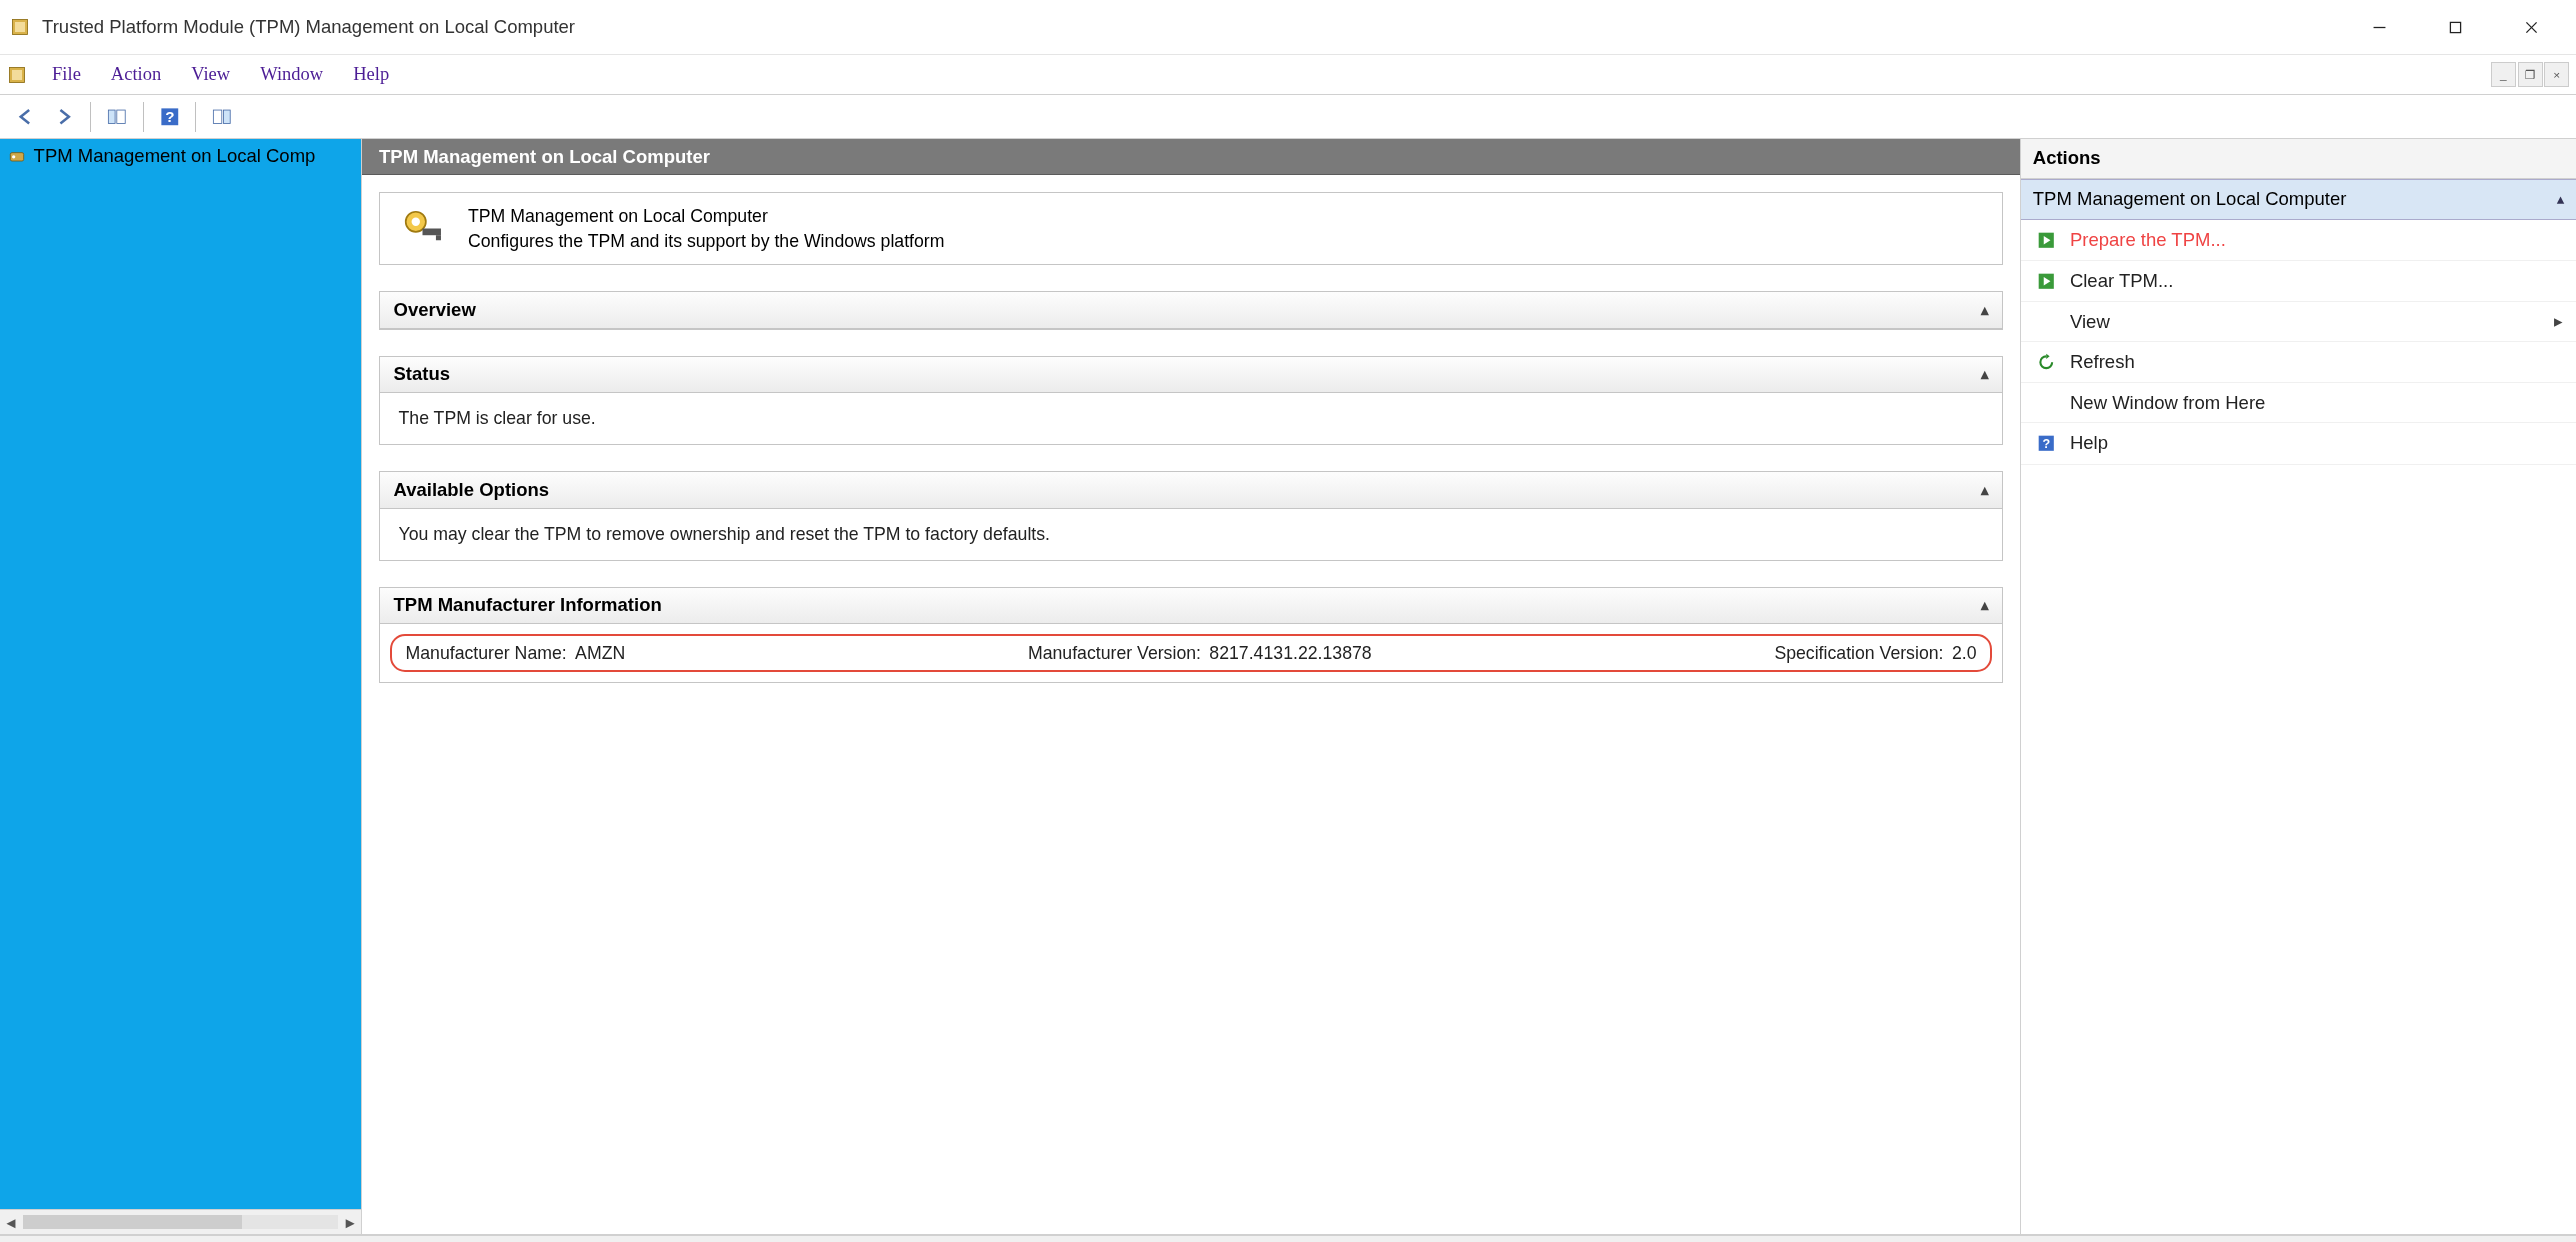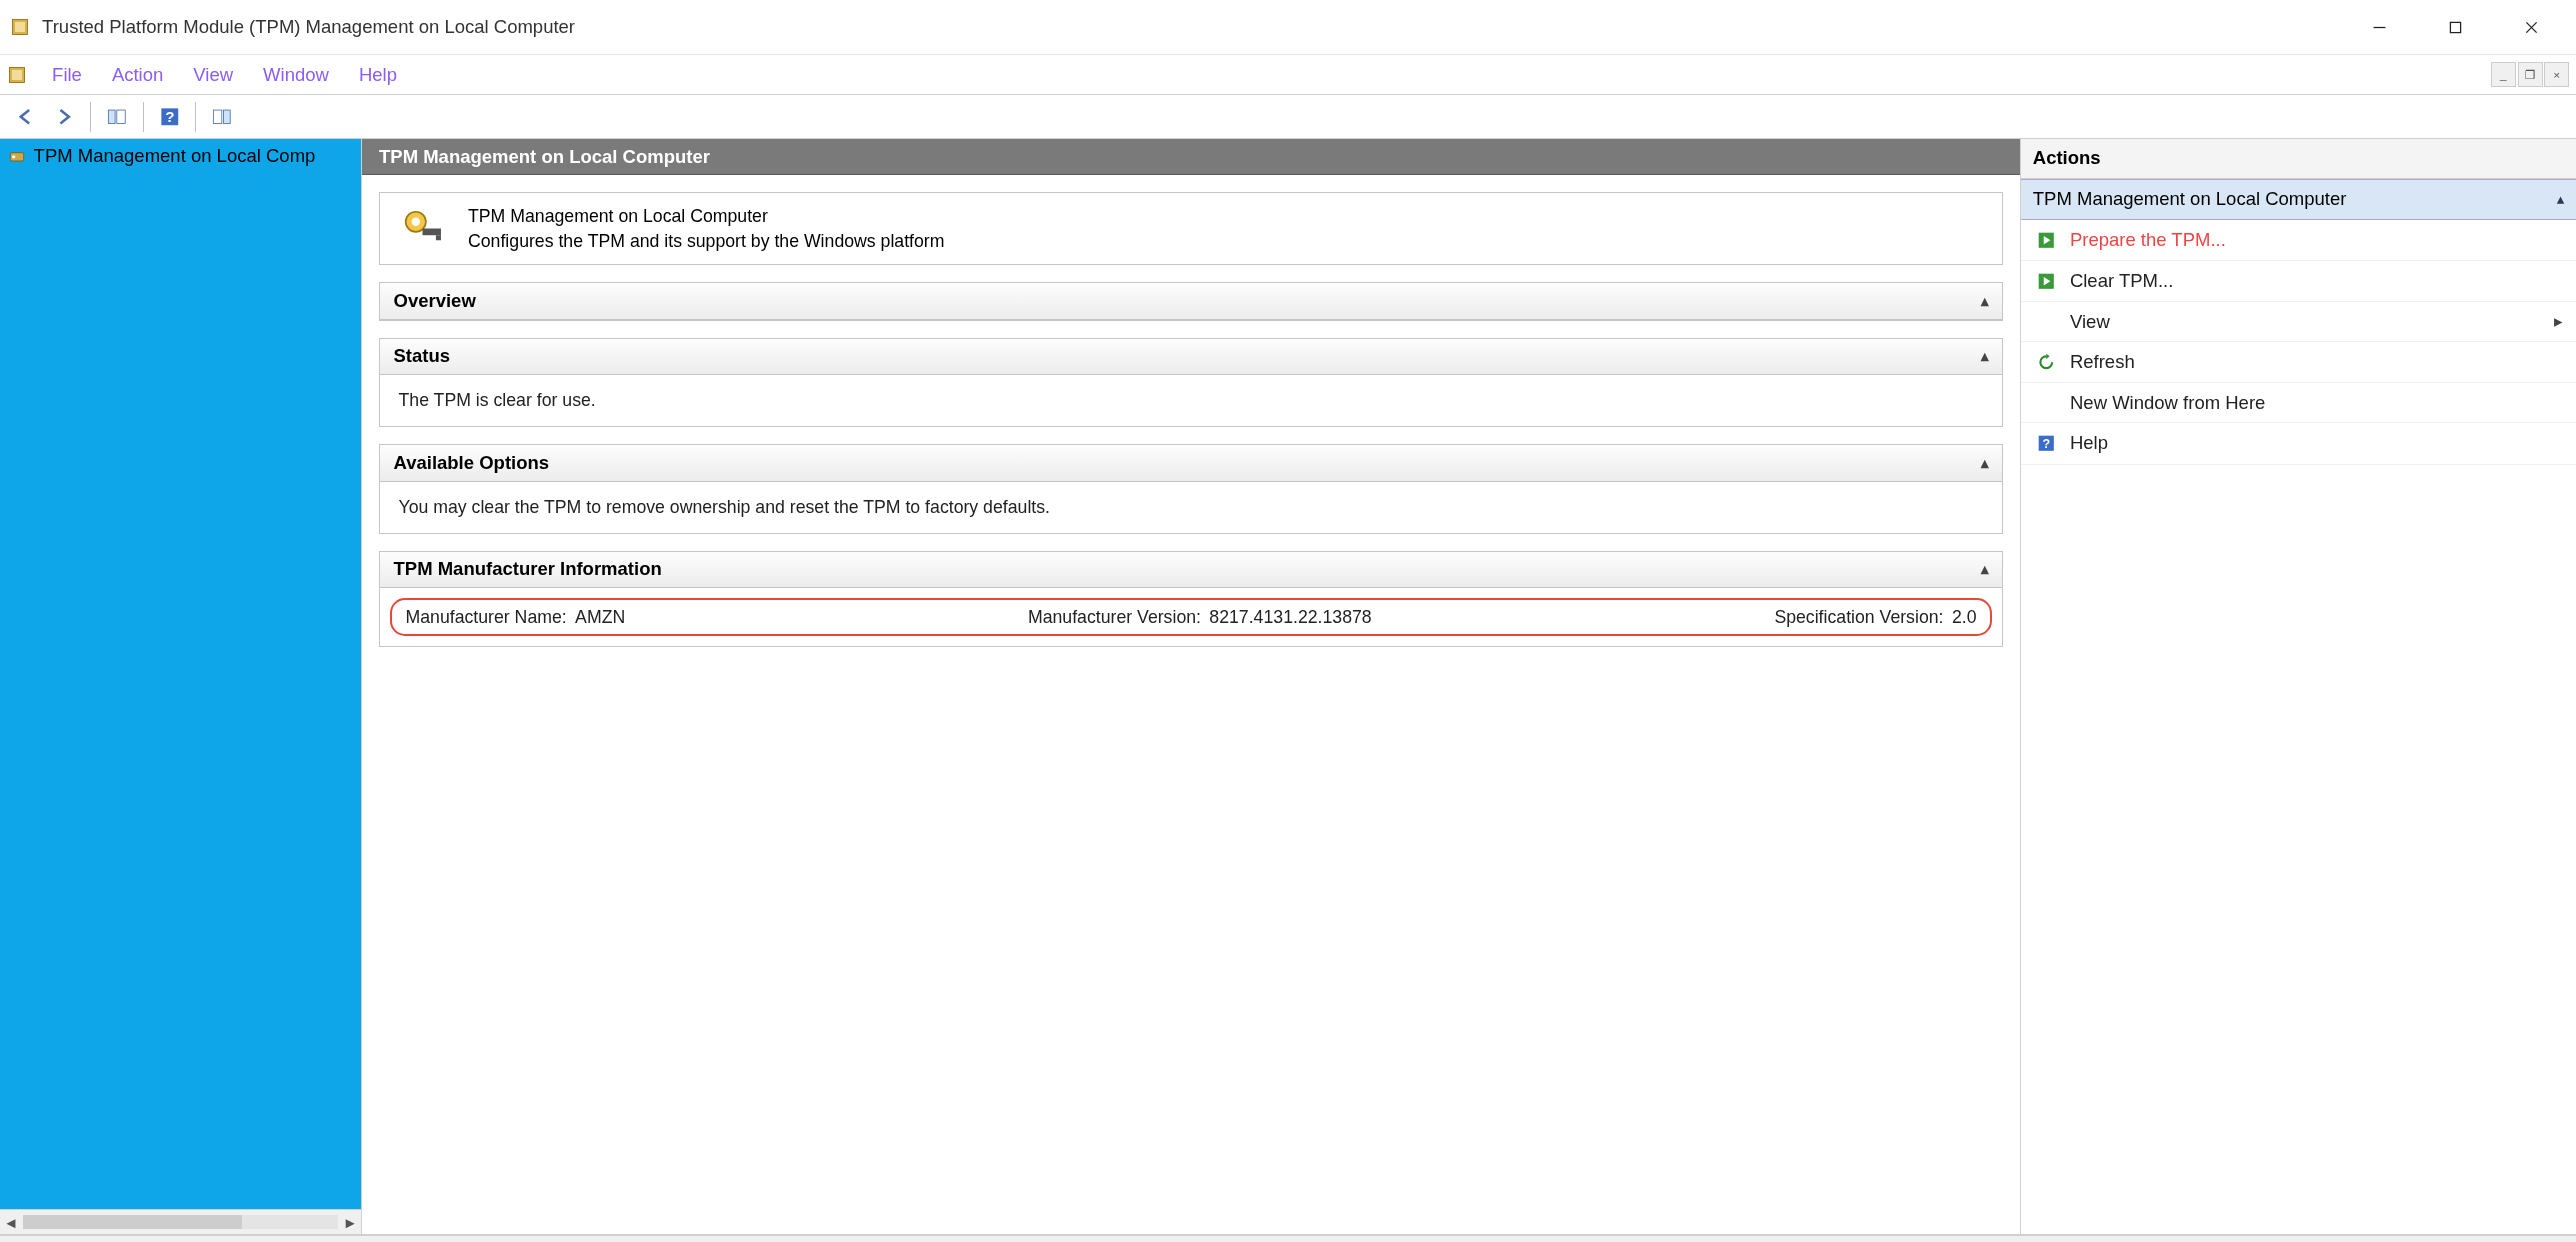--- a/index.html
+++ b/index.html
@@ -43,21 +43,22 @@
   padding: 0 3.4px;
   border-bottom: 0.8px solid #d0d0d0;
   background: #fff;
 }
 .menubar .menu-icon {
   width: 27px; height: 27px; display: inline-flex; align-items: center; justify-content: center; margin-right: 6.7px;
 }
 .menu-item {
   padding: 5px 15px;
   font-size: 18.5px;
-  color: #8b5cf6;
+  color: #4c1d95;
+  font-family: Liberation Serif, serif;
 }
 .menubar .right-cluster { margin-left: auto; display: flex; gap: 1.7px; padding-right: 3.4px; }
 .mini-win-btn {
   width: 25px; height: 25px; display: inline-flex; align-items: center; justify-content: center;
   border: 0.8px solid #ccc; background: #f0f0f0; font-size: 11.8px; color: #555;
 }
 
 
 .toolbar {
   height: 44px;
@@ -133,21 +134,21 @@
   background: #fff;
   padding: 10px 17px;
   display: flex; align-items: center;
   gap: 20px;
 }
 .desc-block .icon-big { width: 51px; height: 51px; display: inline-flex; align-items: center; justify-content: center; }
 .desc-block .desc-text { font-size: 17.7px; line-height: 1.4; }
 
 .section {
   border: 0.8px solid #c5c5c5;
-  margin-top: 17px;
+  margin-top: 26px;
   background: #fff;
 }
 .section-header {
   background: linear-gradient(#fdfdfd, #ececec);
   border-bottom: 0.8px solid #c5c5c5;
   padding: 6.7px 13.5px;
   font-weight: bold;
   font-size: 18.5px;
   display: flex; align-items: center; justify-content: space-between;
 }

